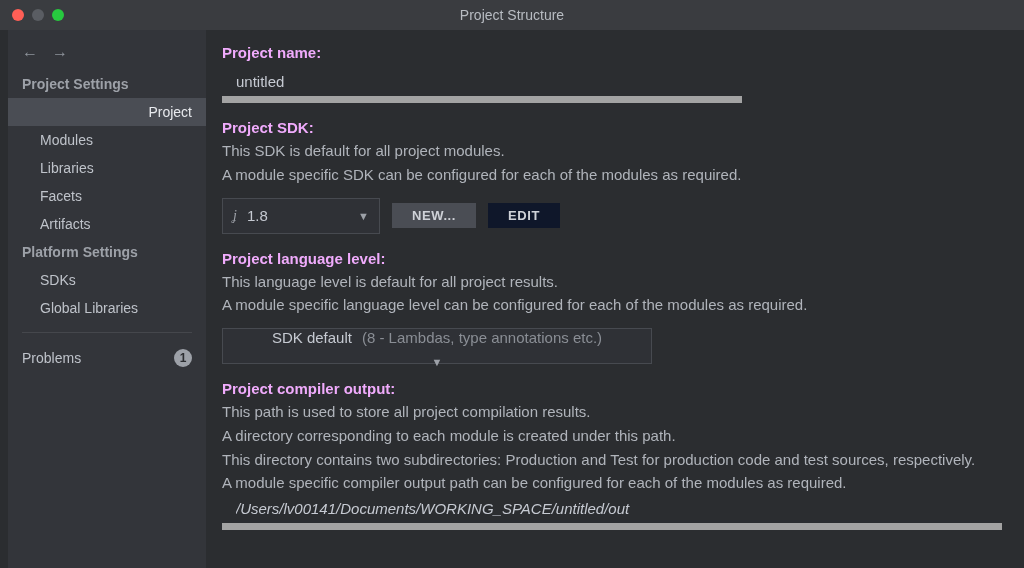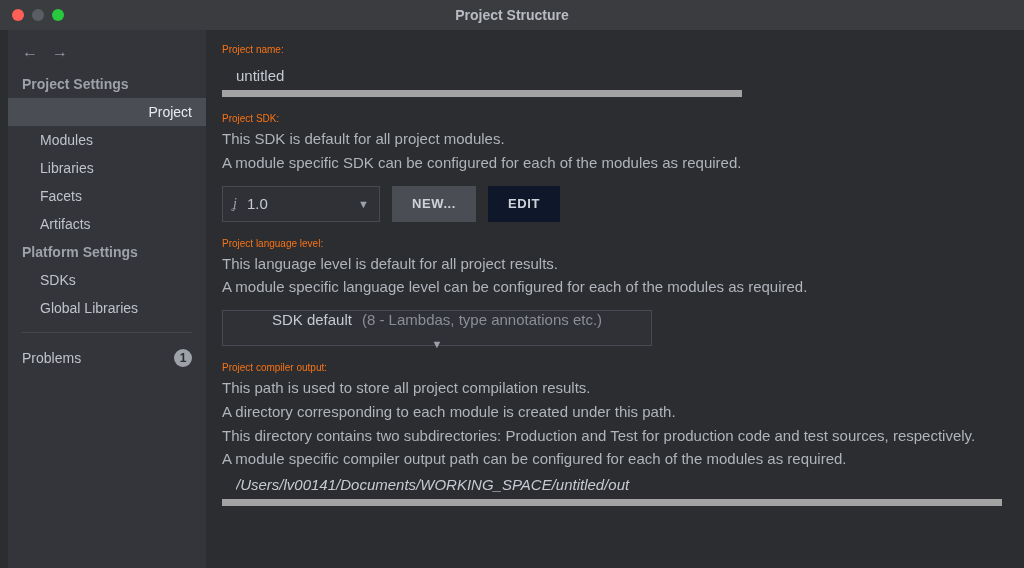--- a/index.html
+++ b/index.html
@@ -30,21 +30,20 @@
   }
   .tl-close { background: #ff5f56; }
   .tl-min   { background: #5a5d63; }
   .tl-max   { background: #27c93f; }
   .titlebar-title {
     position: absolute;
     left: 50%;
     transform: translateX(-50%);
     color: #b8bcc2;
     font-size: 14px;
-    font-weight: bold;
   }
   .body {
     display: flex;
     height: calc(100% - 30px);
   }
   .gutter {
     width: 8px;
     background: #2b2d30;
   }
   .sidebar {
@@ -100,23 +99,23 @@
     align-items: center;
     justify-content: center;
     padding: 0 5px;
   }
   .main {
     flex: 1;
     padding: 14px 0 0 16px;
     overflow: hidden;
   }
   .purple-label {
-    color: #f97316;
-    font-weight: 400;
-    font-size: 10px;
+    color: #f0abfc;
+    font-weight: 700;
+    font-size: 15px;
   }
   .field-row { margin-bottom: 4px; }
   .text-input {
     background: transparent;
     border: none;
     border-bottom: 7px solid #a3a3a3;
     color: #c6cad2;
     padding: 6px 4px 6px 14px;
     width: 520px;
     font-size: 15px;
@@ -158,21 +157,21 @@
     font-size: 14px;
   }
   .chev {
     color: #9da1a8;
     font-size: 11px;
   }
   .btn {
     background: #4a4d54;
     color: #cfd2d8;
     border: none;
-    height: 36px;
+    height: 25px;
     padding: 0 20px;
     font-size: 13px;
     letter-spacing: 0.6px;
     font-weight: 600;
   }
   .btn.ghost {
     background: #0f172a;
   }
   .combo-wide {
     min-width: 430px;
@@ -251,21 +250,21 @@
     </div>
 
     <div class="section">
       <div class="purple-label field-row">Project SDK:</div>
       <div class="desc">This SDK is default for all project modules.</div>
       <div class="desc">A module specific SDK can be configured for each of the modules as required.</div>
       <div class="controls-row">
         <div class="combo">
           <span class="combo-left">
             <span class="java-icon">ʝ</span>
-            <span class="combo-text">1.0</span>
+            <span class="combo-text">1.8</span>
           </span>
           <span class="chev">▼</span>
         </div>
         <button class="btn">NEW...</button>
         <button class="btn ghost">EDIT</button>
       </div>
     </div>
 
     <div class="section">
       <div class="purple-label field-row">Project language level:</div>

